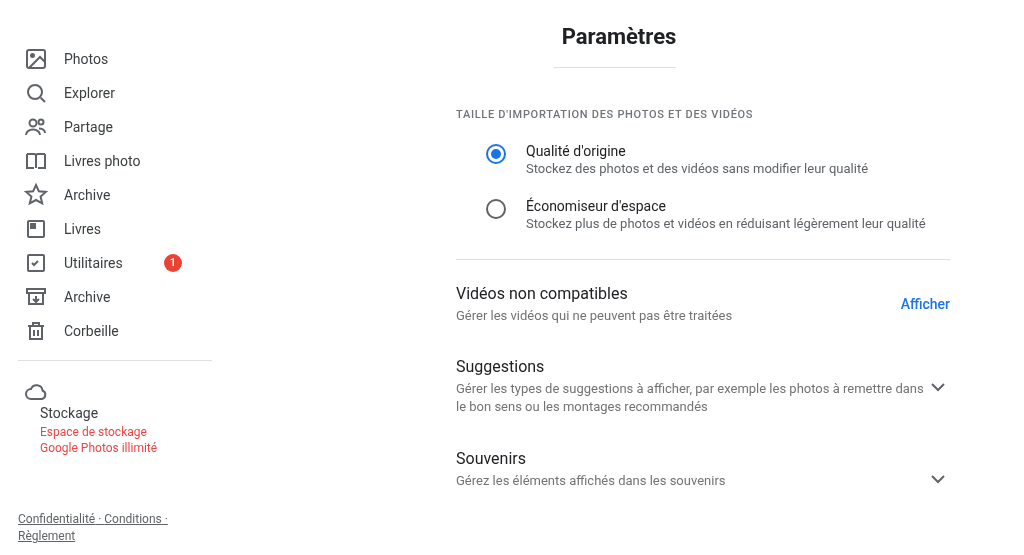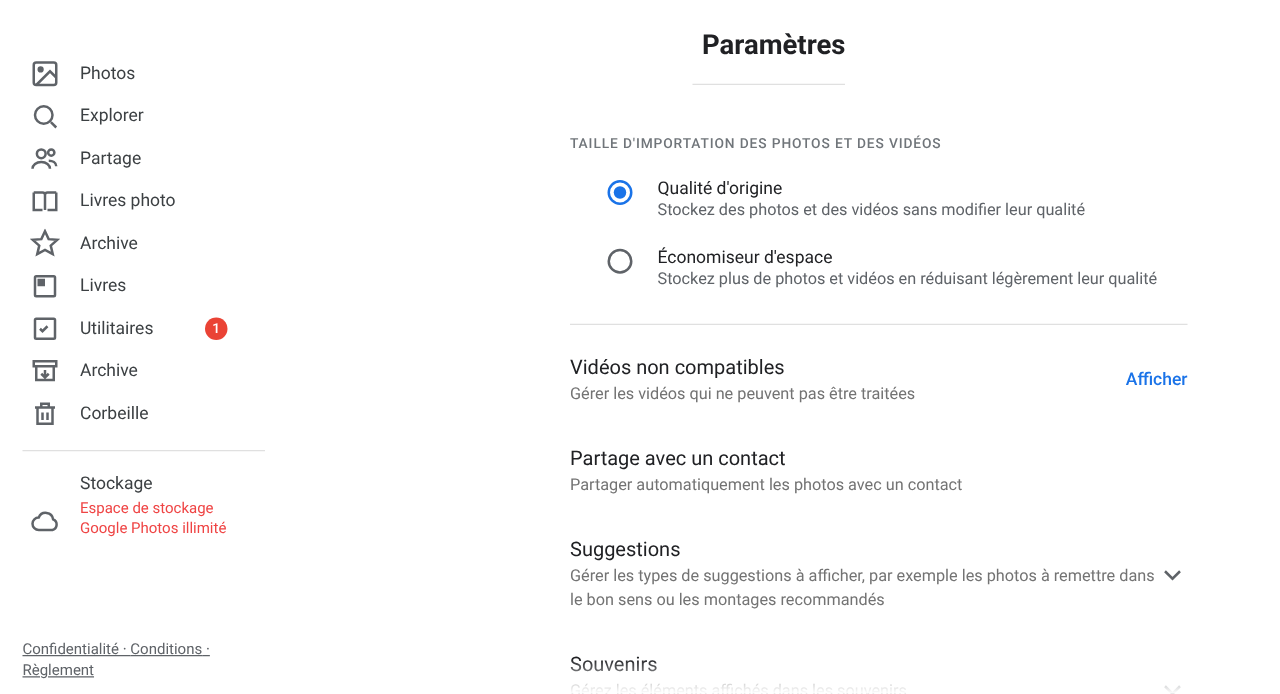--- a/index.html
+++ b/index.html
@@ -38,21 +38,21 @@
     font-weight: 500;
   }
   .badge {
     position: absolute; left: 164px;
     width: 18px; height: 18px; border-radius: 9px;
     background: #ea4335; color: #fff;
     font-size: 11px; line-height: 18px; text-align: center;
     font-weight: 500;
   }
   .divider { height: 1px; background: #e0e0e0; margin: 12px 18px 12px 18px; }
-  .storage-block { padding: 0 8px 0 24px; display: flex; align-items: flex-end; margin-top: 6px; }
+  .storage-block { padding: 0 8px 0 24px; display: flex; align-items: flex-start; margin-top: 6px; flex-direction: column; }
   .storage-block .icon { width: 24px; height: 24px; color: #5f6368; flex-shrink: 0; margin-top: 2px;}
   .storage-text { margin-left: 16px; }
   .storage-title { font-size: 14px; color: #3c4043; margin-bottom: 4px; }
   .storage-sub { font-size: 12px; color: #ef4444; line-height: 1.3; }
   .footer {
     position: absolute; bottom: 10px; left: 18px;
     font-size: 12px; color: #5f6368; line-height: 1.4;
   }
   .footer span { cursor: pointer; text-decoration: underline; }
   
@@ -242,26 +242,20 @@
       <div class="section-divider"></div>
 
       <div class="setting-row">
         <div class="txt">
           <div class="row-title">Vidéos non compatibles</div>
           <div class="row-desc">Gérer les vidéos qui ne peuvent pas être traitées</div>
         </div>
         <div class="link-btn">Afficher</div>
       </div>
 
-      <div class="setting-row">
-        <div class="txt">
-          <div class="row-title">Partage avec un contact</div>
-          <div class="row-desc">Partager automatiquement les photos avec un contact</div>
-        </div>
-      </div>
 
       <div class="setting-row">
         <div class="txt">
           <div class="row-title">Suggestions</div>
           <div class="row-desc">Gérer les types de suggestions à afficher, par exemple les photos à remettre dans le bon sens ou les montages recommandés</div>
         </div>
         <div class="chevron">
           <svg viewBox="0 0 24 24" fill="none" stroke="currentColor" stroke-width="2">
               <path d="M6 9l6 6 6-6"></path>
             </svg>

